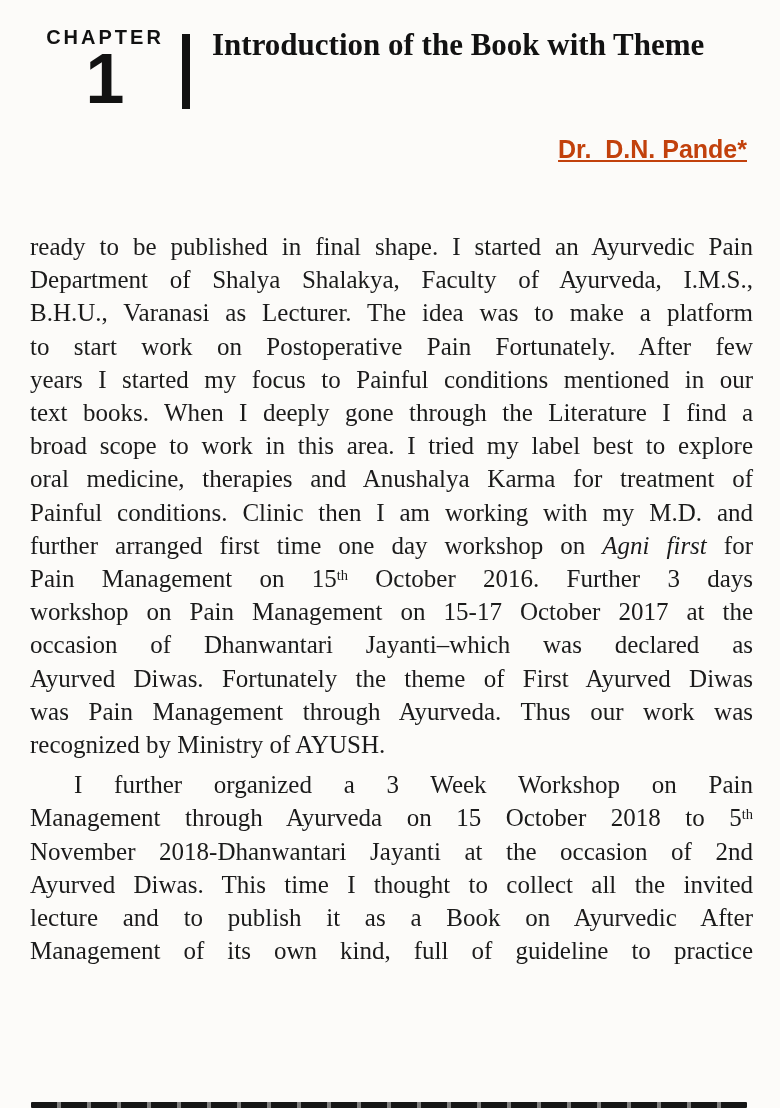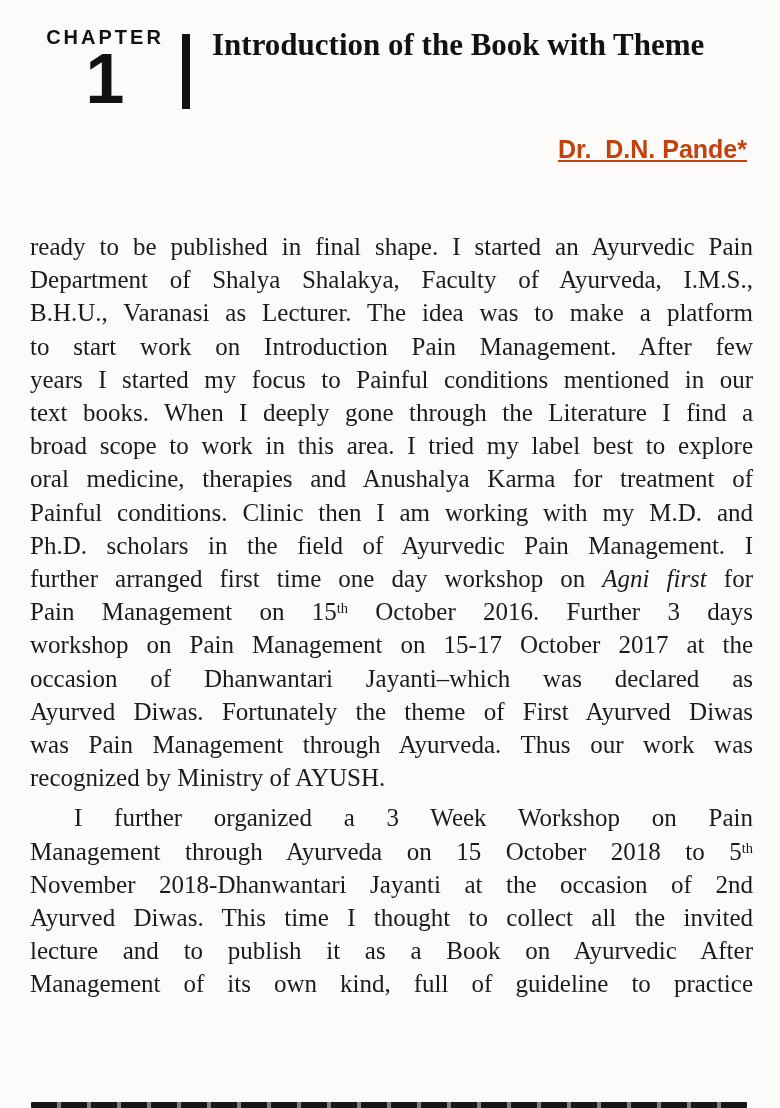--- a/index.html
+++ b/index.html
@@ -123,27 +123,26 @@
 
   <h1 class="chapter-title">Introduction of the Book with Theme</h1>
 
   <div class="author-byline">Dr.  D.N. Pande*</div>
 
   <div class="body-text">
       <div class="para">
         <div class="line"><span>ready to be published in final shape. I started an Ayurvedic Pain</span></div>
         <div class="line"><span>Department of Shalya Shalakya, Faculty of Ayurveda, I.M.S.,</span></div>
         <div class="line"><span>B.H.U., Varanasi as Lecturer. The idea was to make a platform</span></div>
-        <div class="line"><span>to start work on Introduction Pain Management. After few</span></div>
+        <div class="line"><span>to start work on Postoperative Pain Fortunately. After few</span></div>
         <div class="line"><span>years I started my focus to Painful conditions mentioned in our</span></div>
         <div class="line"><span>text books. When I deeply gone through the Literature I find a</span></div>
         <div class="line"><span>broad scope to work in this area. I tried my label best to explore</span></div>
         <div class="line"><span>oral medicine, therapies and Anushalya Karma for treatment of</span></div>
         <div class="line"><span>Painful conditions. Clinic then I am working with my M.D. and</span></div>
-        <div class="line"><span>Ph.D. scholars in the field of Ayurvedic Pain Management. I</span></div>
         <div class="line"><span>further arranged first time one day workshop on </span><i>Agni first</i><span> for</span></div>
         <div class="line"><span>Pain Management on 15</span><sup>th</sup><span> October 2016. Further 3 days</span></div>
         <div class="line"><span>workshop on Pain Management on 15-17 October 2017 at the</span></div>
         <div class="line"><span>occasion of Dhanwantari Jayanti–which was declared as</span></div>
         <div class="line"><span>Ayurved Diwas. Fortunately the theme of First Ayurved Diwas</span></div>
         <div class="line"><span>was Pain Management through Ayurveda. Thus our work was</span></div>
         <div class="line last"><span>recognized by Ministry of AYUSH.</span></div>
       </div>
       <div class="para">
         <div class="line first"><span>I further organized a 3 Week Workshop on Pain</span></div>

